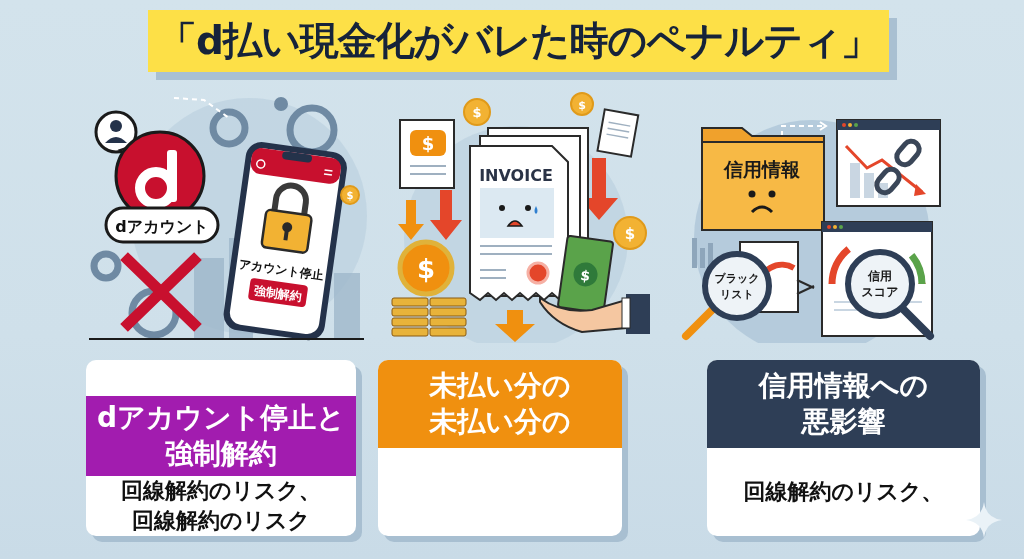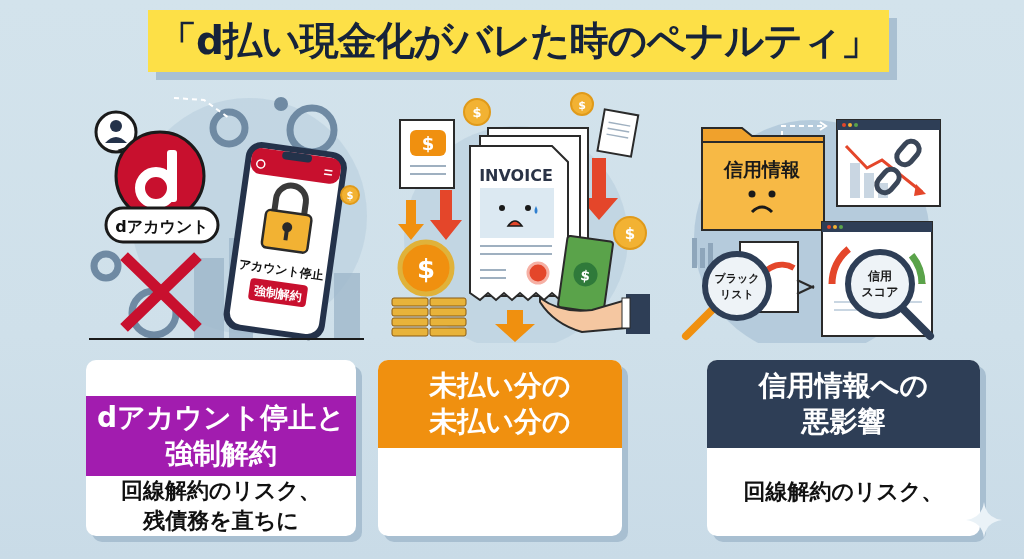--- a/index.html
+++ b/index.html
@@ -294,21 +294,21 @@
 
 <div class="card c1">
   <div class="card-shadow"></div>
   <div class="card-inner">
     <div class="card-head">
       <div>dアカウント停止と</div>
       <div>強制解約</div>
     </div>
     <div class="card-body">
       <div>回線解約のリスク、</div>
-      <div>残債務を直ちに</div>
+      <div>回線解約のリスク</div>
     </div>
   </div>
 </div>
 
 <div class="card c2">
   <div class="card-shadow"></div>
   <div class="card-inner">
     <div class="card-head">
       <div>未払い分の</div>
       <div>未払い分の</div>

